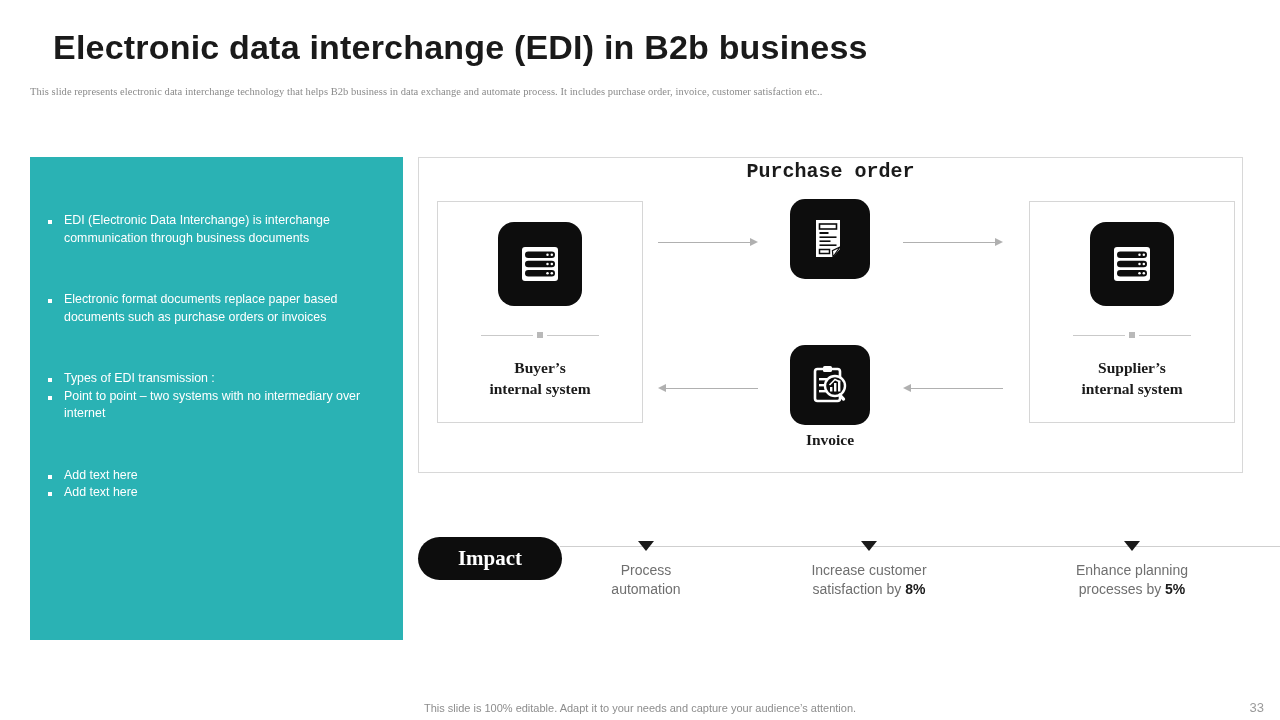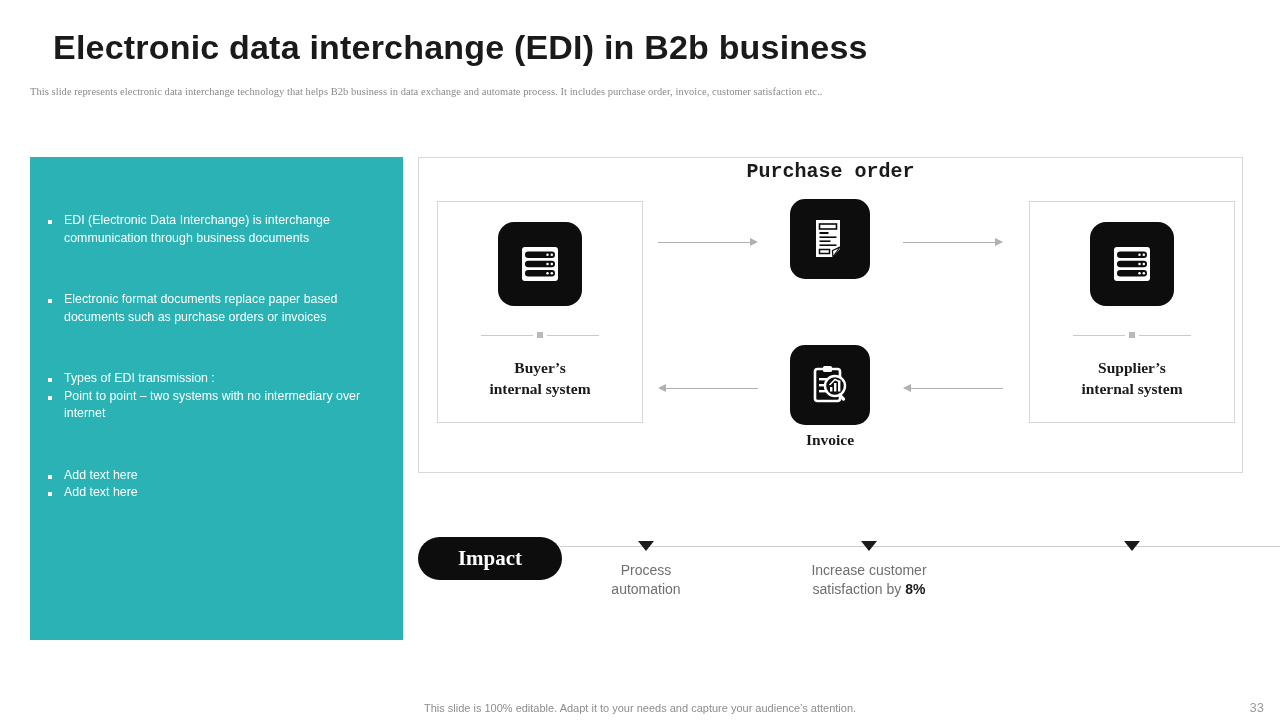--- a/index.html
+++ b/index.html
@@ -424,16 +424,20 @@
 <div class="impact-item i2">
   <div class="caret"></div>
   <div class="txt">
     <div>Increase customer</div>
     <div><span>satisfaction by </span><b>8%</b></div>
   </div>
 </div>
 
 <div class="impact-item i3">
   <div class="caret"></div>
+  <div class="txt">
+    <div>Enhance planning</div>
+    <div><span>processes by </span><b>5%</b></div>
+  </div>
 </div>
 
 <div class="footer-note">This slide is 100% editable. Adapt it to your needs and capture your audience’s attention.</div>
 <div class="page-num">33</div>
 
 </body></html>

